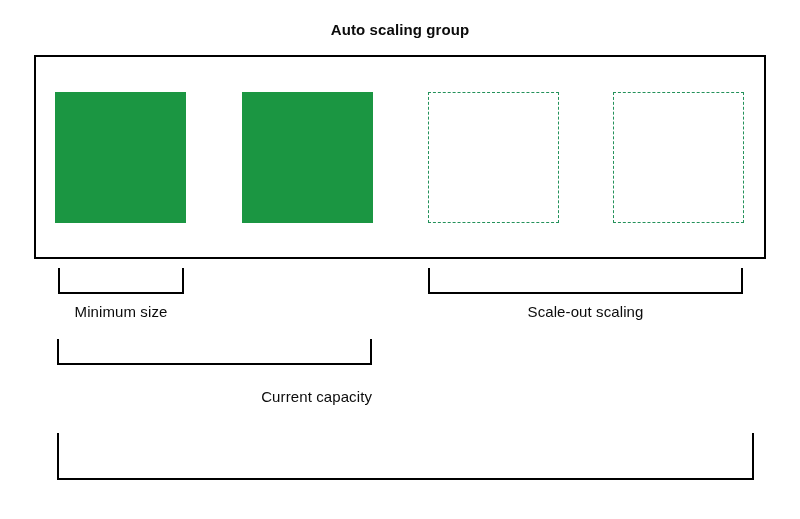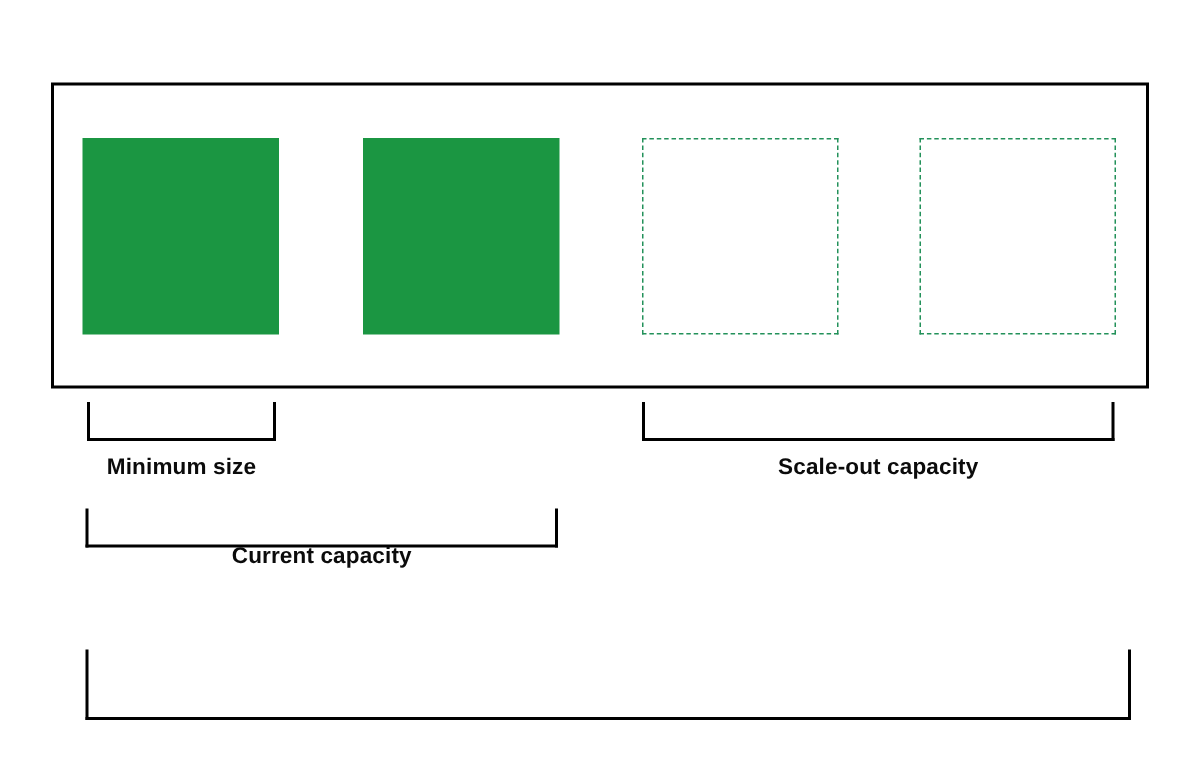--- a/index.html
+++ b/index.html
@@ -49,43 +49,44 @@
     border-bottom:2px solid var(--line);
     box-sizing:border-box;
   }
   .bracket-min{left:58px;top:268px;width:126px;height:26px;}
   .bracket-scaleout{left:428px;top:268px;width:315px;height:26px;}
   .bracket-current{left:57px;top:339px;width:315px;height:26px;}
   .bracket-max{left:57px;top:433px;width:697px;height:47px;}
   .bracket-label{
     position:absolute;
     text-align:center;
-    font-size:15px;font-weight:700;color:#0b0b0b;
+    font-size:15px;font-weight:400;color:#0b0b0b;
     letter-spacing:.1px;
   }
   .label-min{left:58px;top:303px;width:126px;}
   .label-scaleout{left:428px;top:303px;width:315px;}
-  .label-current{left:57px;top:362px;width:315px;}
+  .label-current{left:57px;top:388px;width:315px;text-align:right;}
   .label-max{left:57px;top:489px;width:697px;}
 </style>
 </head>
 <body>
 
 <div class="canvas">
 
+  <div class="diagram-title">Auto scaling group</div>
 
   <div class="asg-box">
       <div class="sq filled"></div>
       <div class="sq filled"></div>
       <div class="sq pending"></div>
       <div class="sq pending"></div>
     </div>
 
   <div class="bracket bracket-min"></div>
   <div class="bracket bracket-scaleout"></div>
   <div class="bracket bracket-current"></div>
   <div class="bracket bracket-max"></div>
 
   <div class="bracket-label label-min">Minimum size</div>
-  <div class="bracket-label label-scaleout">Scale-out capacity</div>
+  <div class="bracket-label label-scaleout">Scale-out scaling</div>
   <div class="bracket-label label-current">Current capacity</div>
 
 </div>
 
 </body></html>

